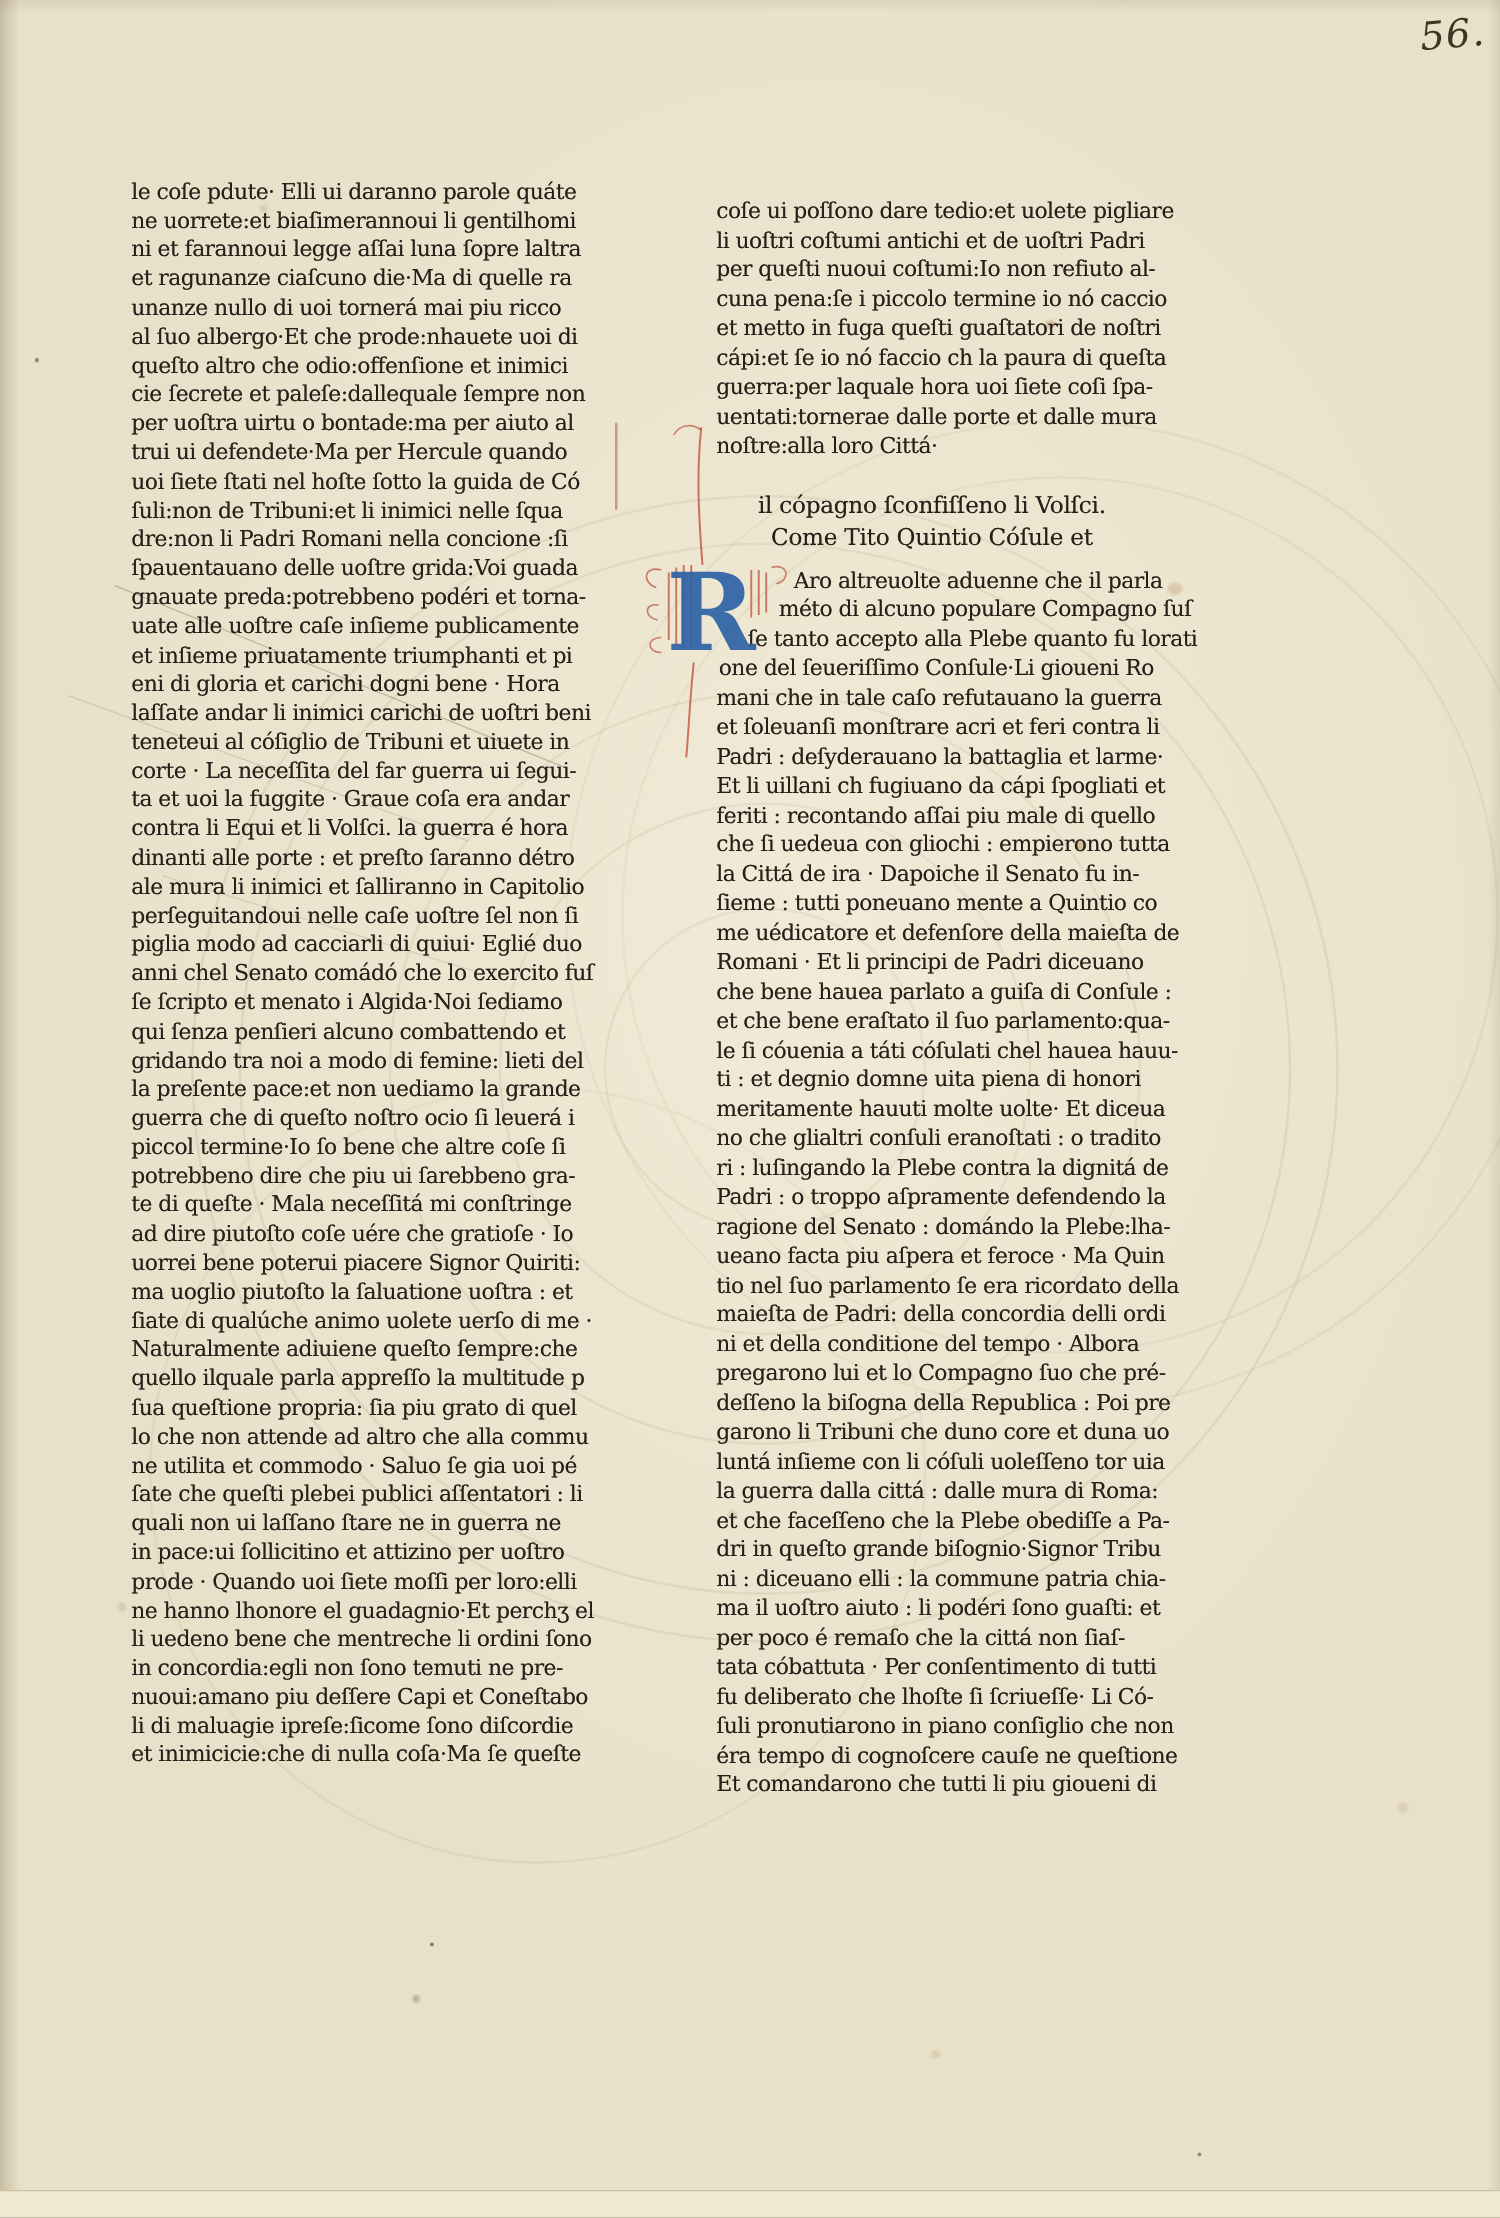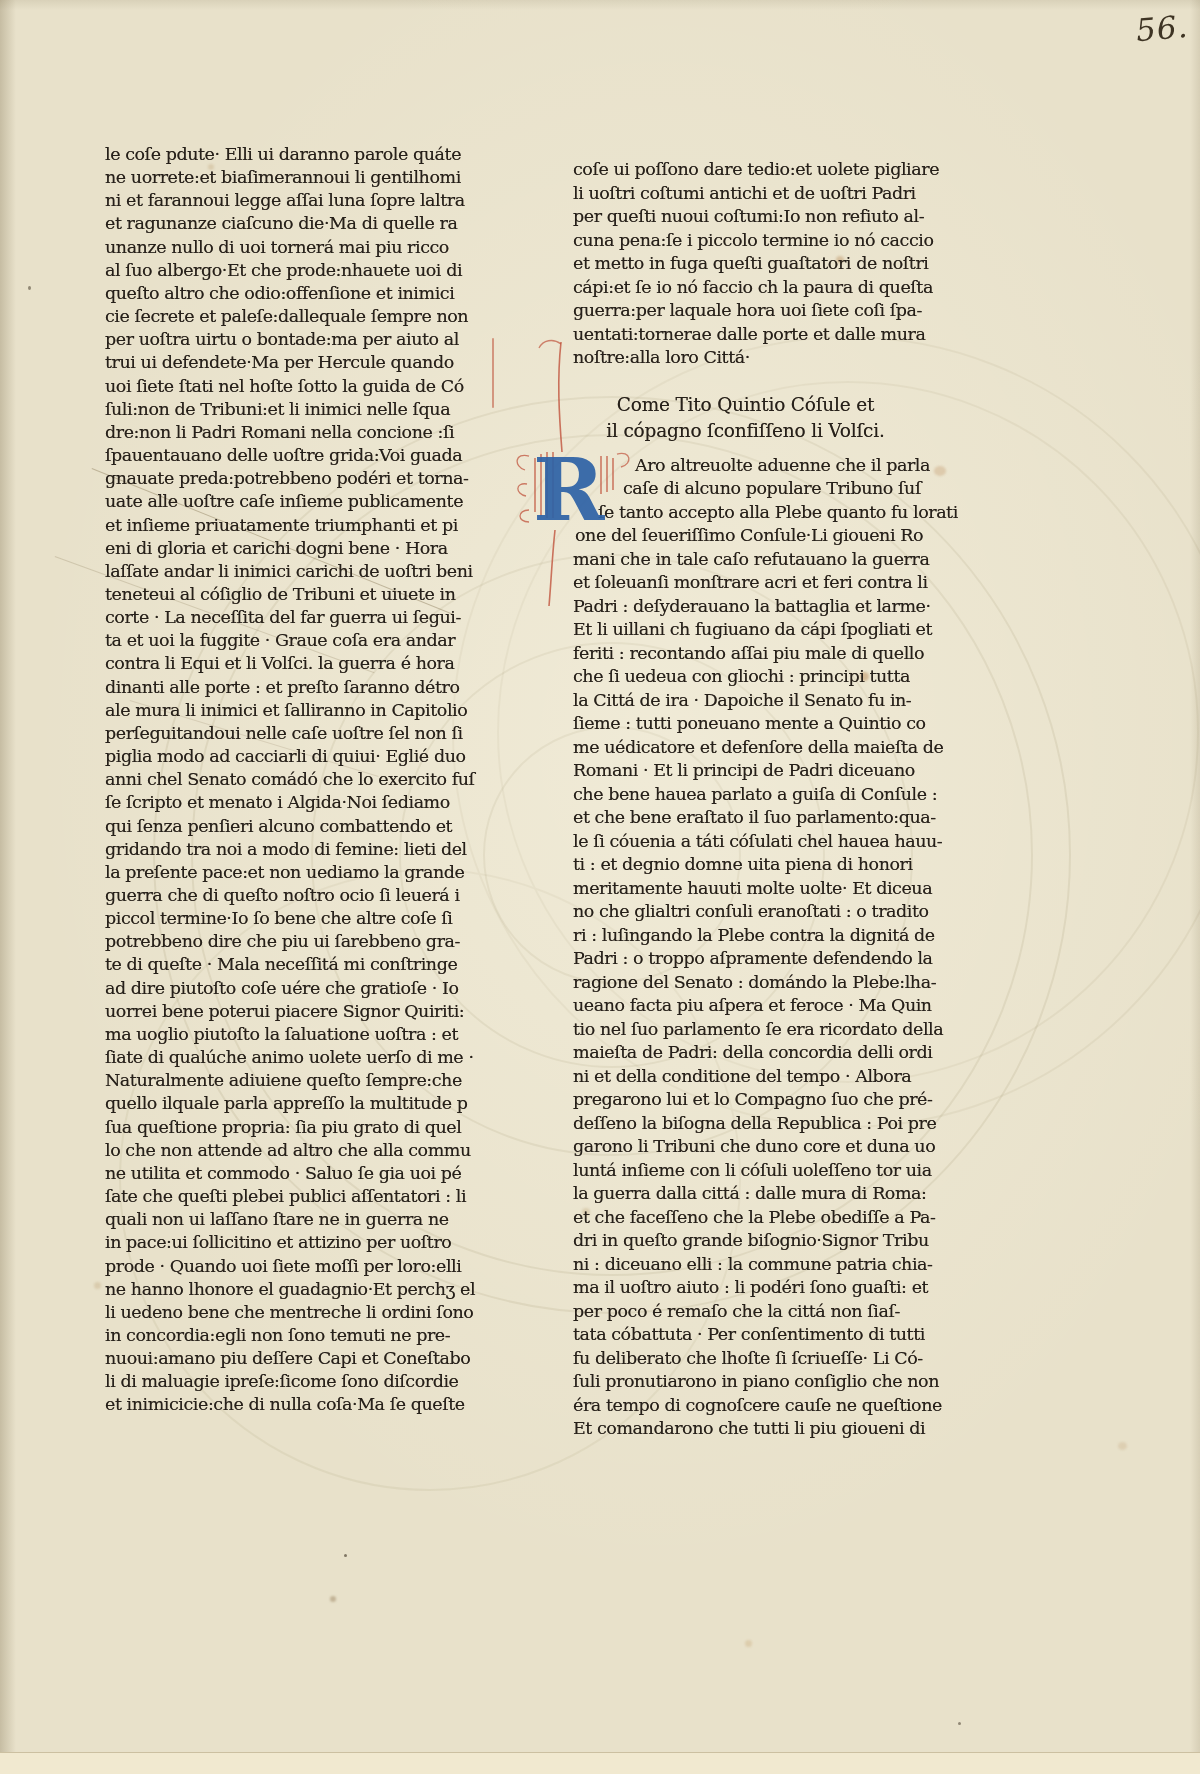--- a/index.html
+++ b/index.html
@@ -145,22 +145,22 @@
         <div class="tline">per queſti nuoui coſtumi:Io non refiuto al-</div>
         <div class="tline">cuna pena:ſe i piccolo termine io nó caccio</div>
         <div class="tline">et metto in fuga queſti guaſtatori de noſtri</div>
         <div class="tline">cápi:et ſe io nó faccio ch la paura di queſta</div>
         <div class="tline">guerra:per laquale hora uoi ſiete coſi ſpa-</div>
         <div class="tline">uentati:tornerae dalle porte et dalle mura</div>
         <div class="tline">noſtre:alla loro Cittá·</div>
       </div>
 
     <div class="heading">
+      <div>il cópagno ſconfiſſeno li Volſci.</div>
       <div>Come Tito Quintio Cóſule et</div>
-      <div>il cópagno ſconfiſſeno li Volſci.</div>
     </div>
 
     <div class="para2">
 
       <div class="initial-wrap">
         <svg width="130" height="280" viewBox="0 0 130 280">
 
           <path d="M56 8 C52 45 54 80 57 118" fill="none" stroke="#c0543d" stroke-width="1.6" opacity="0.8"></path>
           <path d="M56 10 C48 4 38 6 34 14" fill="none" stroke="#c0543d" stroke-width="1.3" opacity="0.7"></path>
 
@@ -177,29 +177,29 @@
           <path d="M24 122 C10 118 8 132 20 136 M22 150 C10 148 10 160 21 162 M24 176 C12 176 12 188 24 188" fill="none" stroke="#c0543d" stroke-width="1.3" opacity="0.75"></path>
           <path d="M112 120 C126 116 128 130 116 133" fill="none" stroke="#c0543d" stroke-width="1.3" opacity="0.7"></path>
 
           <text x="28" y="186" font-family="DejaVu Serif, serif" font-weight="bold" font-size="86" fill="#2e62a6" opacity="0.92">R</text>
 
           <path d="M50 196 C47 224 46 250 44 272" fill="none" stroke="#c0543d" stroke-width="1.6" opacity="0.8"></path>
         </svg>
       </div>
       <div>
           <div class="tline" style="padding-left: 62px; text-align: center;">Aro altreuolte aduenne che il parla</div>
-          <div class="tline" style="padding-left: 50px;">caſe di alcuno populare Tribuno ſuſ</div>
+          <div class="tline" style="padding-left: 50px;">méto di alcuno populare Compagno ſuſ</div>
           <div class="tline" style="padding-left: 25px;">ſe tanto accepto alla Plebe quanto fu lorati</div>
           <div class="tline" style="padding-left: 2px;">one del ſeueriſſimo Conſule·Li gioueni Ro</div>
           <div class="tline">mani che in tale caſo refutauano la guerra</div>
           <div class="tline">et ſoleuanſi monſtrare acri et feri contra li</div>
           <div class="tline">Padri : deſyderauano la battaglia et larme·</div>
           <div class="tline">Et li uillani ch fugiuano da cápi ſpogliati et</div>
           <div class="tline">feriti : recontando aſſai piu male di quello</div>
-          <div class="tline">che ſi uedeua con gliochi : principi tutta</div>
+          <div class="tline">che ſi uedeua con gliochi : empierono tutta</div>
           <div class="tline">la Cittá de ira · Dapoiche il Senato fu in-</div>
           <div class="tline">ſieme : tutti poneuano mente a Quintio co</div>
           <div class="tline">me uédicatore et defenſore della maieſta de</div>
           <div class="tline">Romani · Et li principi de Padri diceuano</div>
           <div class="tline">che bene hauea parlato a guiſa di Conſule :</div>
           <div class="tline">et che bene eraſtato il ſuo parlamento:qua-</div>
           <div class="tline">le ſi cóuenia a táti cóſulati chel hauea hauu-</div>
           <div class="tline">ti : et degnio domne uita piena di honori</div>
           <div class="tline">meritamente hauuti molte uolte· Et diceua</div>
           <div class="tline">no che glialtri conſuli eranoſtati : o tradito</div>

